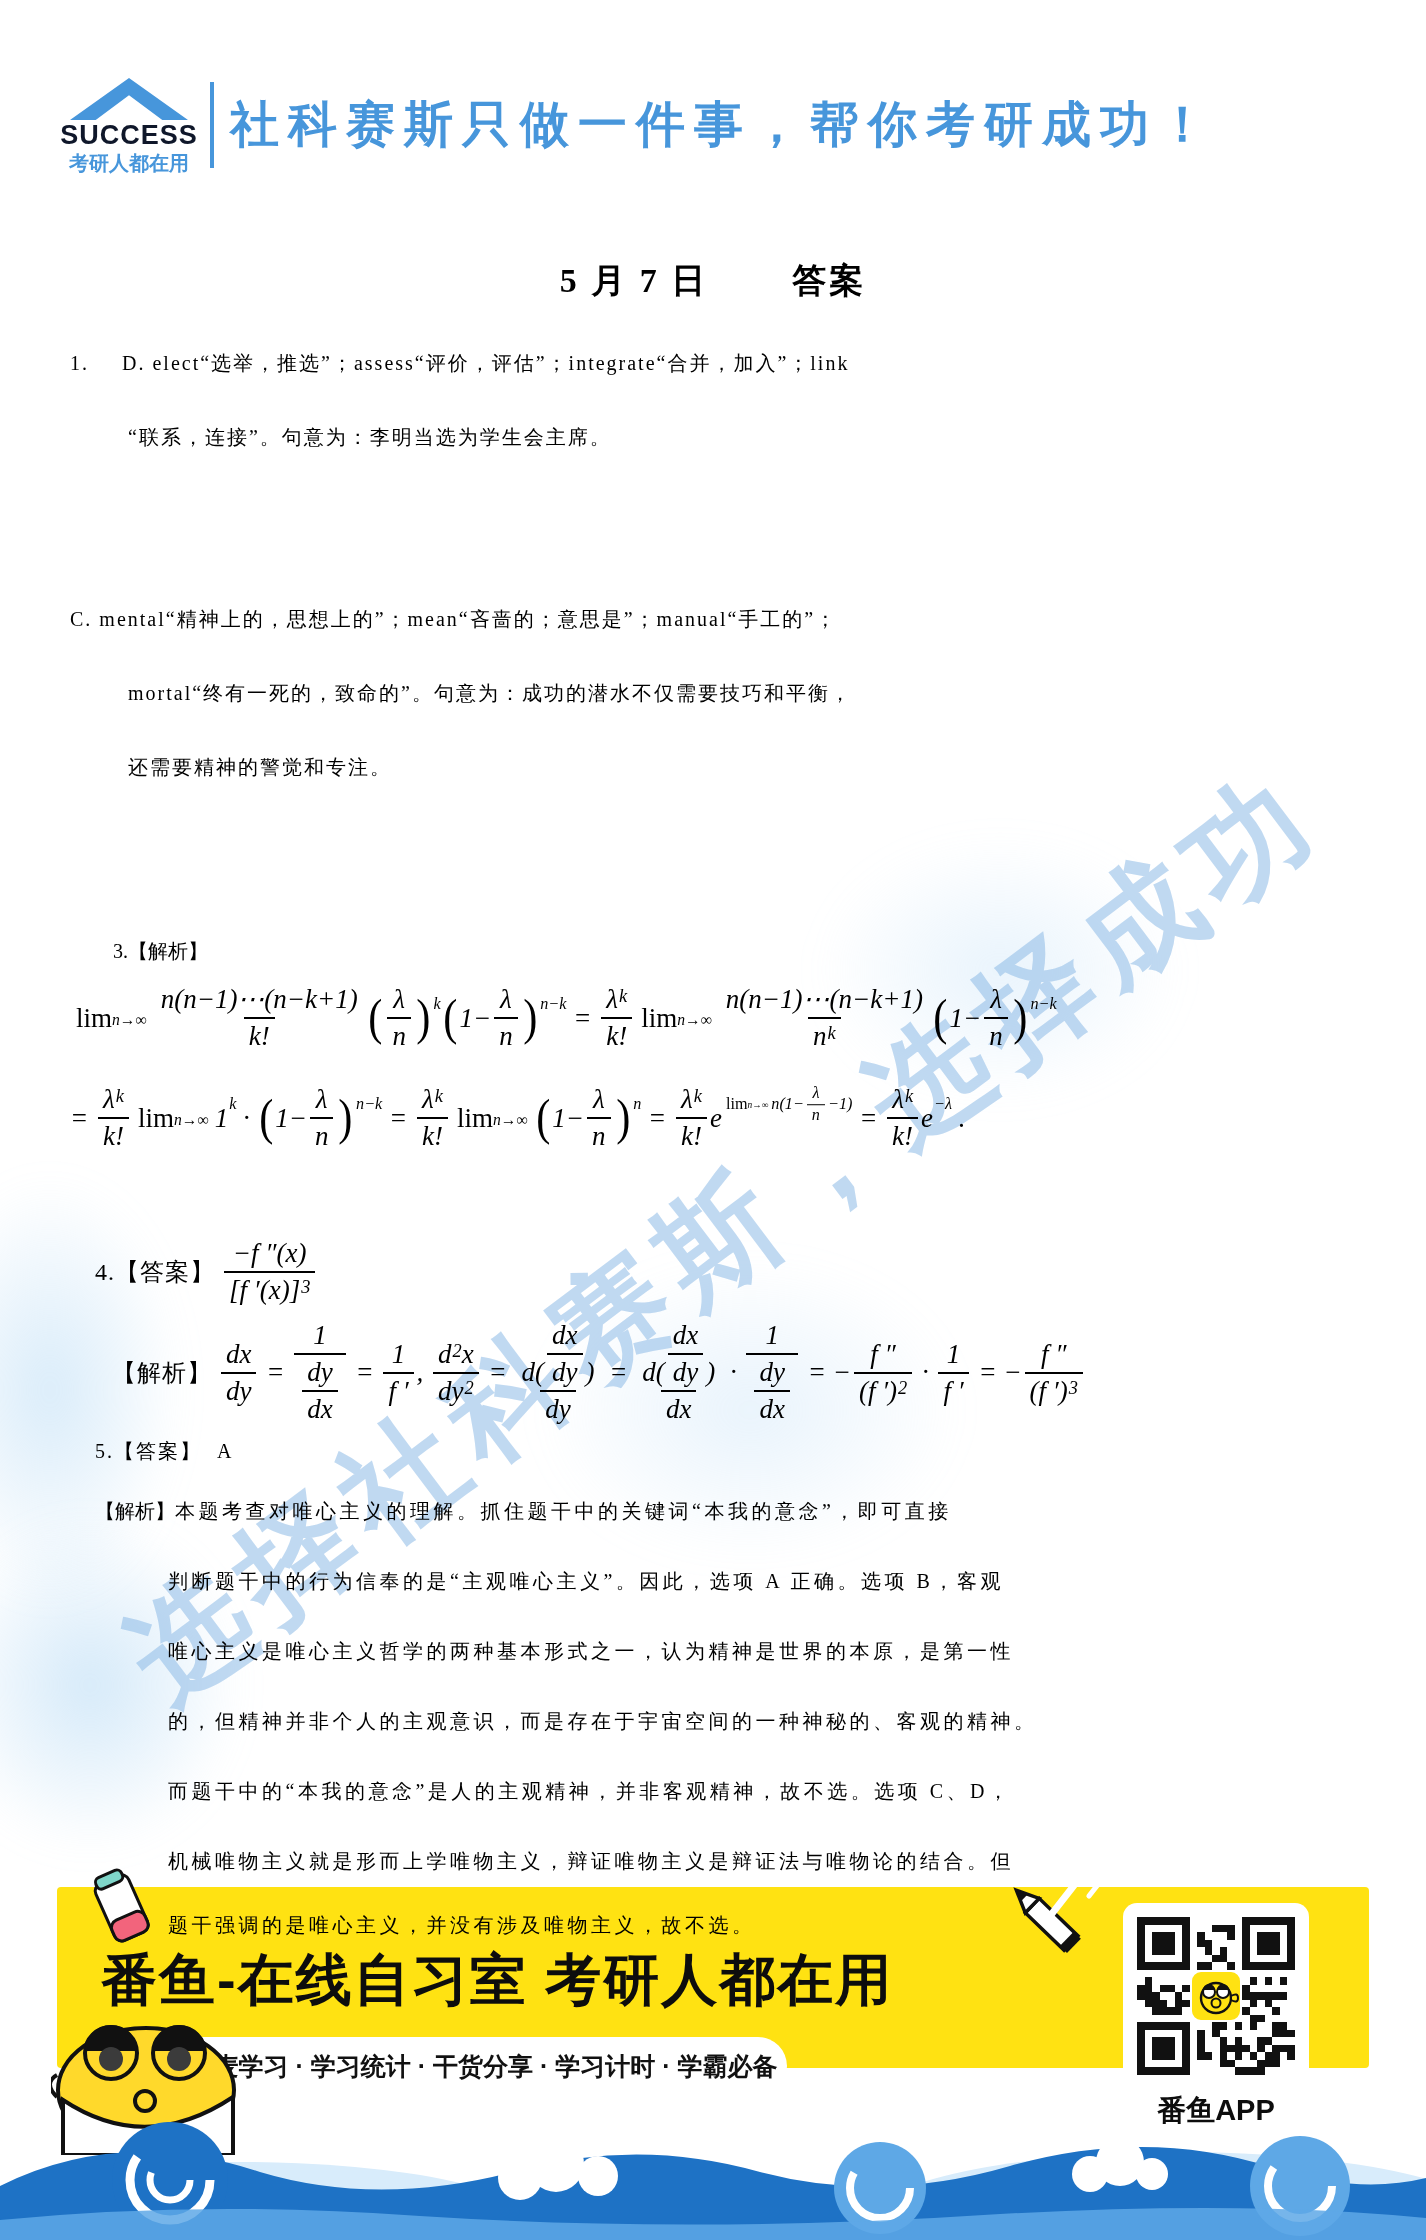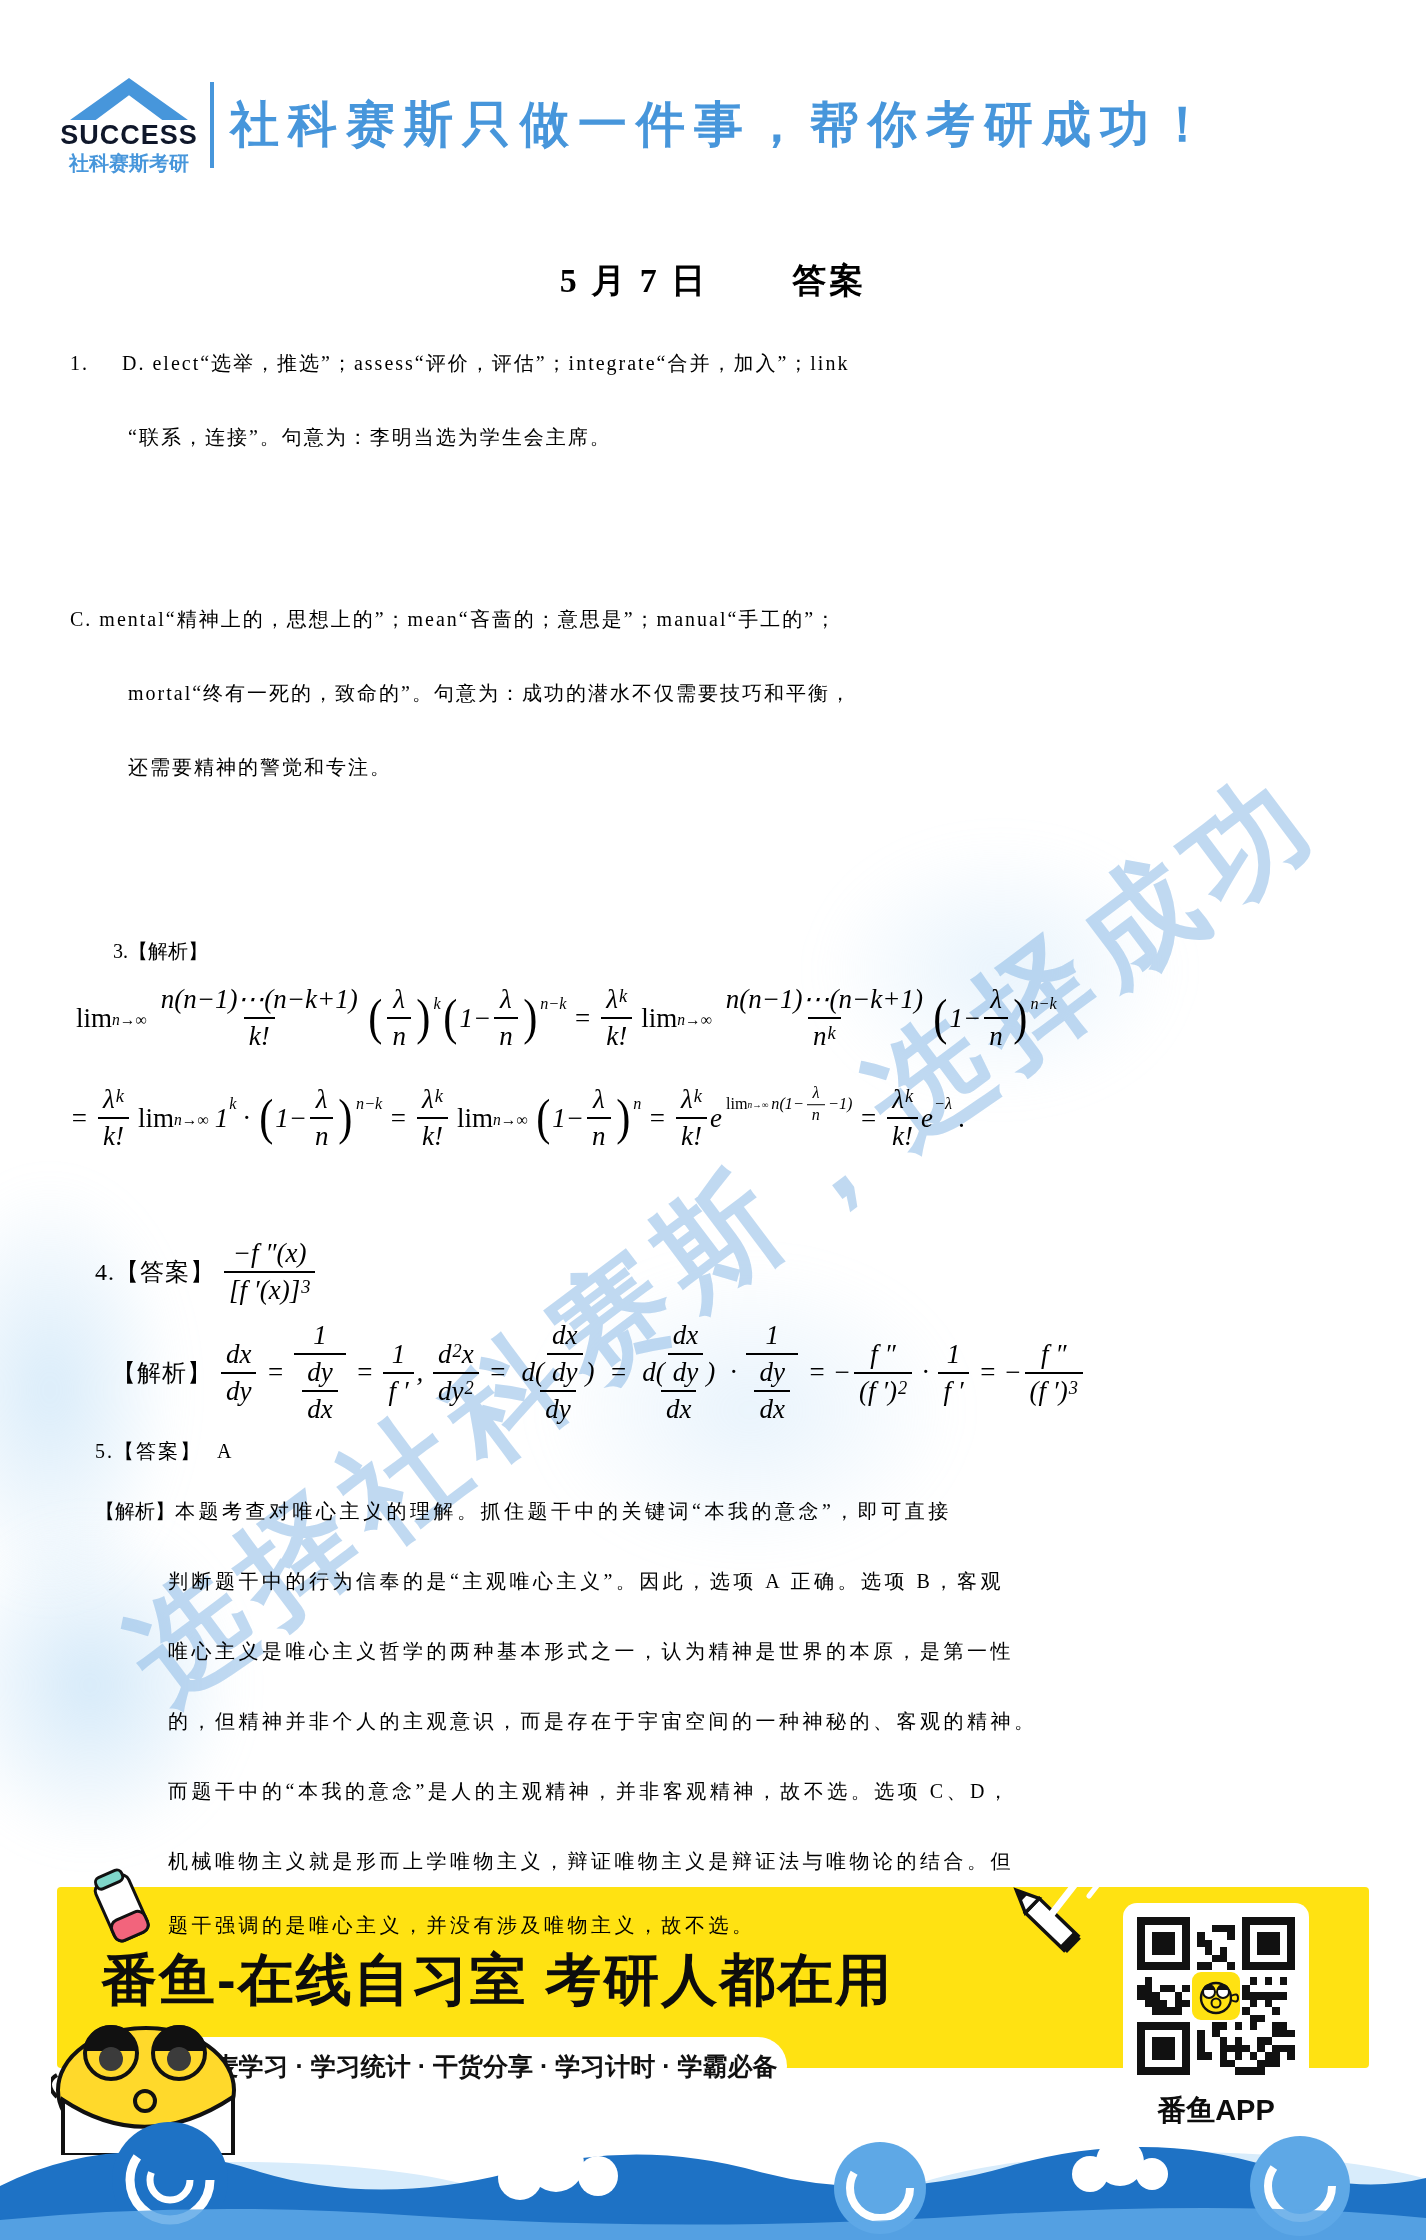--- a/index.html
+++ b/index.html
@@ -88,21 +88,21 @@
   <div class="blob blob4"></div>
 
   <div class="watermark">选择社科赛斯，选择成功</div>
 
   <div class="header">
     <div class="logo">
       <svg width="118" height="46" viewBox="0 0 124 48">
         <path d="M0,46 L62,2 L124,46 L97,46 L62,20 L27,46 Z" fill="#4796DB"></path>
       </svg>
       <div class="logo-brand">SUCCESS</div>
-      <div class="logo-sub">社科赛斯考研</div>
+      <div class="logo-sub">考研人都在用</div>
     </div>
     <div class="divider"></div>
     <div class="slogan">社科赛斯只做一件事，帮你考研成功！</div>
   </div>
 
   <div class="title">
     <span>5 月 7 日</span>
     <span>答案</span>
   </div>
 

